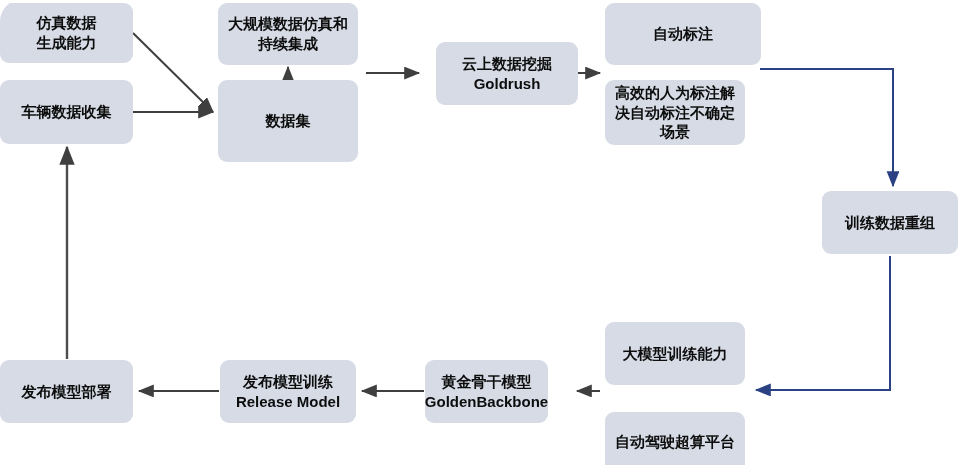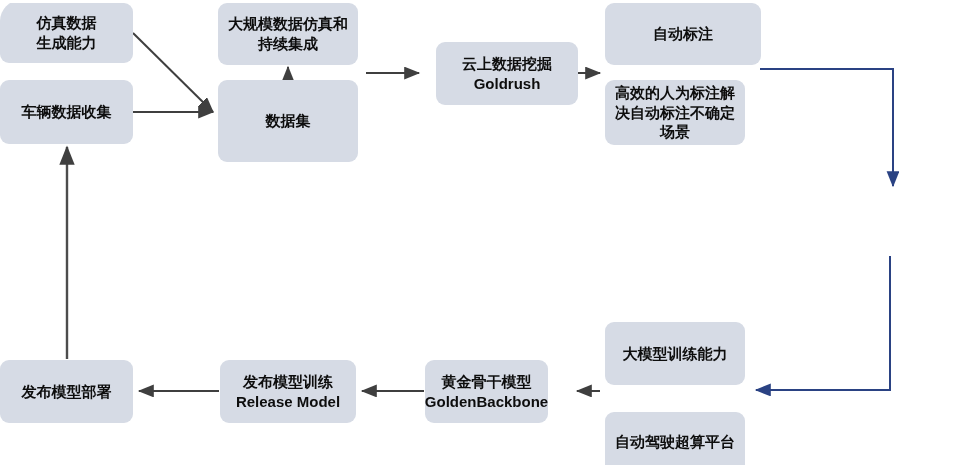--- a/index.html
+++ b/index.html
@@ -110,20 +110,23 @@
   <div class="node" style="left:605px; top:3px; width:156px; height:62px;">
     <span class="lbl">自动标注</span>
   </div>
 
   <div class="node" style="left:605px; top:80px; width:140px; height:65px;">
     <span class="lbl">高效的人为标注解
 决自动标注不确定
 场景</span>
   </div>
 
+  <div class="node" style="left:822px; top:191px; width:136px; height:63px;">
+    <span class="lbl">训练数据重组</span>
+  </div>
 
   <div class="node" style="left:605px; top:322px; width:140px; height:63px;">
     <span class="lbl">大模型训练能力</span>
   </div>
 
   <div class="node" style="left:605px; top:412px; width:140px; height:62px;font-family:Liberation Serif, serif;">
     <span class="lbl">自动驾驶超算平台</span>
   </div>
 
   <div class="node" style="left:425px; top:360px; width:123px; height:63px;">

